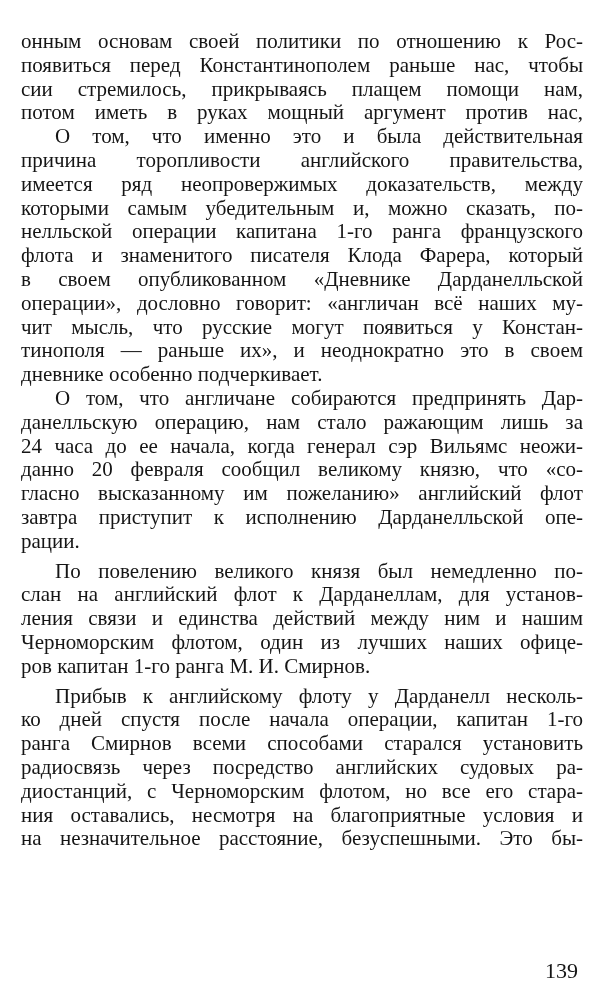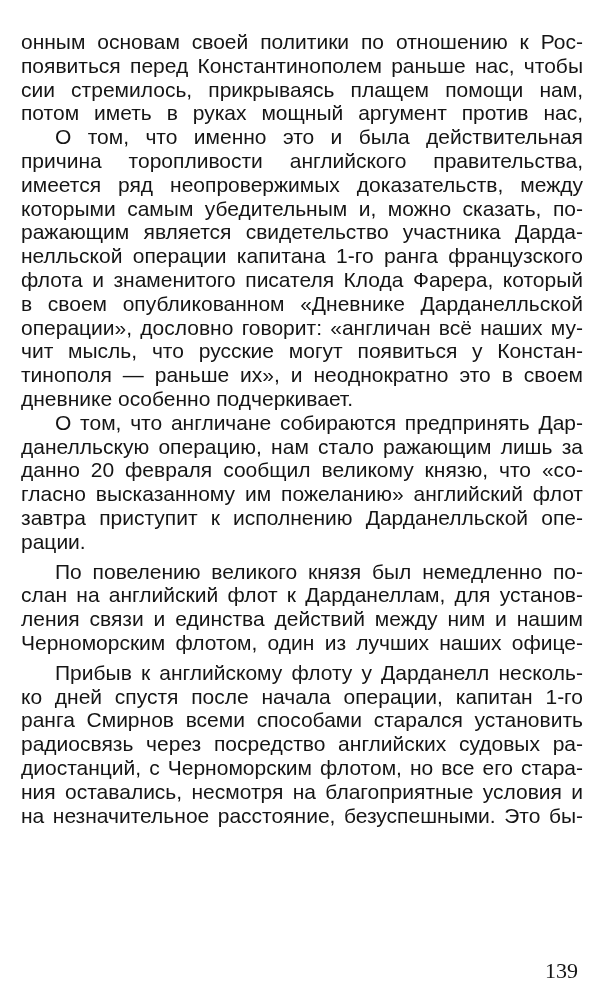--- a/index.html
+++ b/index.html
@@ -1,19 +1,19 @@
 <!DOCTYPE html>
 <html><head>
 <meta charset="utf-8">
 <style>
   html, body { margin:0; padding:0; background:#ffffff; }
   body { width:600px; height:1004px; position:relative; overflow:hidden; }
   .page {
     position:absolute; left:21px; top:30px; width:562px;
-    font-family:Liberation Sans, sans-serif; font-size:21px; line-height:23.8px;
+    font-family:Liberation Serif, serif; font-size:21px; line-height:23.8px;
     color:#151515;
   }
   .line { display:block; text-align:justify; text-align-last:justify; white-space:nowrap; height:23.8px; overflow:visible; }
   .line.last { text-align-last:left; }
   .line.indent { padding-left:34px; }
   .gap { height:6px; }
   .pagenum {
     position:absolute; right:22px; top:958px;
     font-family:"Liberation Serif", serif; font-size:22px; color:#151515;
   }
@@ -26,43 +26,44 @@
     <span class="line">онным основам своей политики по отношению к Рос-</span>
     <span class="line">появиться перед Константинополем раньше нас, чтобы</span>
     <span class="line">сии стремилось, прикрываясь плащем помощи нам,</span>
     <span class="line">потом иметь в руках мощный аргумент против нас,</span>
   </div>
   <div>
     <span class="line indent">О том, что именно это и была действительная</span>
     <span class="line">причина торопливости английского правительства,</span>
     <span class="line">имеется ряд неопровержимых доказательств, между</span>
     <span class="line">которыми самым убедительным и, можно сказать, по-</span>
-    <span class="line">ражающим является свидетельство участника Дарда-</span>
     <span class="line">нелльской операции капитана 1-го ранга французского</span>
     <span class="line">флота и знаменитого писателя Клода Фарера, который</span>
     <span class="line">в своем опубликованном «Дневнике Дарданелльской</span>
     <span class="line">операции», дословно говорит: «англичан всё наших му-</span>
     <span class="line">чит мысль, что русские могут появиться у Констан-</span>
     <span class="line">тинополя — раньше их», и неоднократно это в своем</span>
     <span class="line last">дневнике особенно подчеркивает.</span>
   </div>
   <div>
     <span class="line indent">О том, что англичане собираются предпринять Дар-</span>
     <span class="line">данелльскую операцию, нам стало ражающим лишь за</span>
+    <span class="line">24 часа до ее начала, когда генерал сэр Вильямс неожи-</span>
     <span class="line">данно 20 февраля сообщил великому князю, что «со-</span>
     <span class="line">гласно высказанному им пожеланию» английский флот</span>
     <span class="line">завтра приступит к исполнению Дарданелльской опе-</span>
     <span class="line last">рации.</span>
   </div>
   <div class="gap"></div>
   <div>
     <span class="line indent">По повелению великого князя был немедленно по-</span>
     <span class="line">слан на английский флот к Дарданеллам, для установ-</span>
     <span class="line">ления связи и единства действий между ним и нашим</span>
     <span class="line">Черноморским флотом, один из лучших наших офице-</span>
+    <span class="line last">ров капитан 1-го ранга М. И. Смирнов.</span>
   </div>
   <div class="gap"></div>
   <div>
     <span class="line indent">Прибыв к английскому флоту у Дарданелл несколь-</span>
     <span class="line">ко дней спустя после начала операции, капитан 1-го</span>
     <span class="line">ранга Смирнов всеми способами старался установить</span>
     <span class="line">радиосвязь через посредство английских судовых ра-</span>
     <span class="line">диостанций, с Черноморским флотом, но все его стара-</span>
     <span class="line">ния оставались, несмотря на благоприятные условия и</span>
     <span class="line">на незначительное расстояние, безуспешными. Это бы-</span>

